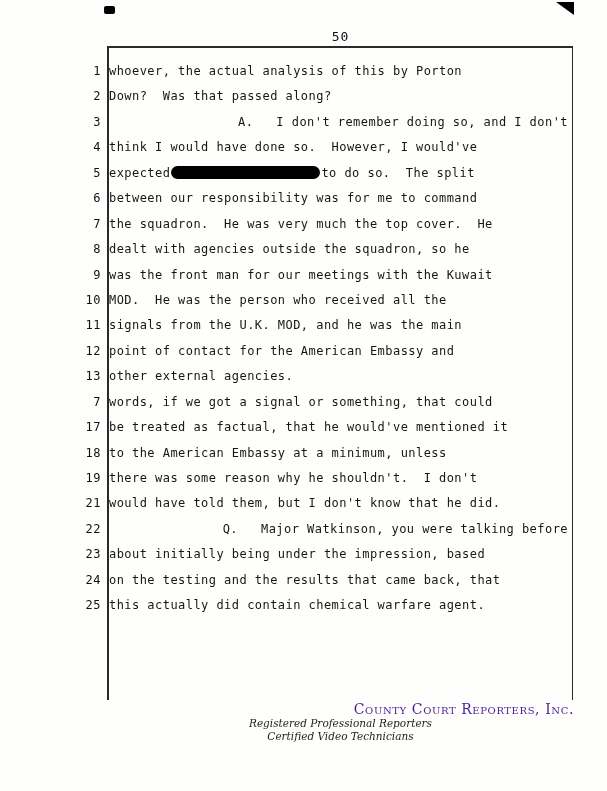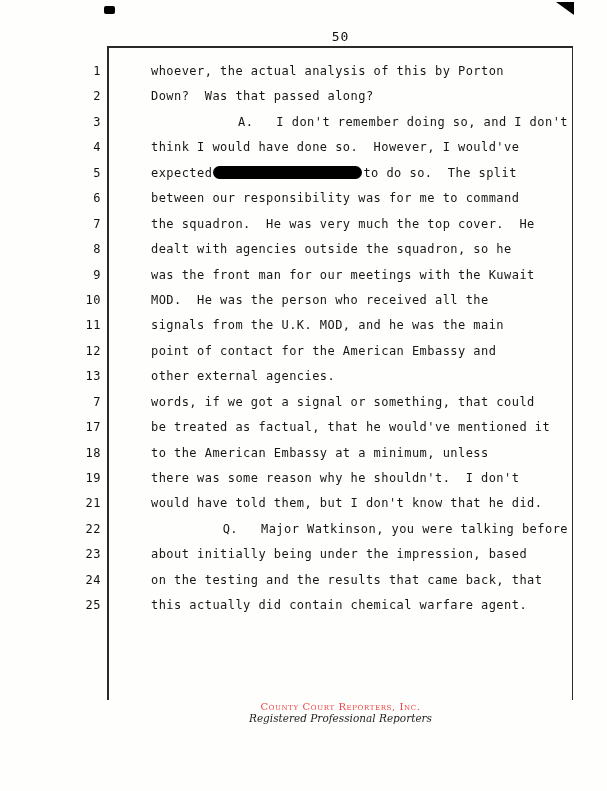--- a/index.html
+++ b/index.html
@@ -54,21 +54,20 @@
     position:absolute;
     left:-34px; top:0;
     width:26px;
     text-align:right;
     font-size:12px;
     letter-spacing:0.5px;
     color:#111;
   }
   .txt {
     display:block;
-    margin-left:42px;
     margin-right:4px;
     font-size:12px;
     letter-spacing:0.45px;
     white-space:pre;
     color:#161616;
   }
   .txt.indent { padding-left:37px;text-align:right; }
   .redaction {
     display:inline-block;
     width:149px; height:13px;
@@ -78,23 +77,24 @@
     margin:0 1px 2px 1px;
   }
   .footer {
     position:absolute;
     left:107px; top:701px; width:467px;
     text-align:center;
   }
   .company {
     font-family:"DejaVu Serif", serif;
     font-variant:small-caps;
-    font-size:10px;
+    font-size:14px;
     letter-spacing:0.6px;
-    color:#ef4444;
+    color:#4c1d95;
+    text-align:right;
   }
   .footer-sub {
     font-family:"DejaVu Serif", serif;
     font-style:italic;
     font-size:10.5px;
     line-height:13px;
     color:#222;
     text-align:center;
   }
 </style>
@@ -197,15 +197,16 @@
         <div class="line">
           <span class="num">25</span>
           <span class="txt">this actually did contain chemical warfare agent.</span>
         </div>
       </div>
   </div>
 
   <div class="footer">
     <div class="company">County Court Reporters, Inc.</div>
     <div class="footer-sub">Registered Professional Reporters</div>
+    <div class="footer-sub">Certified Video Technicians</div>
   </div>
 
 </div>
 
 </body></html>

